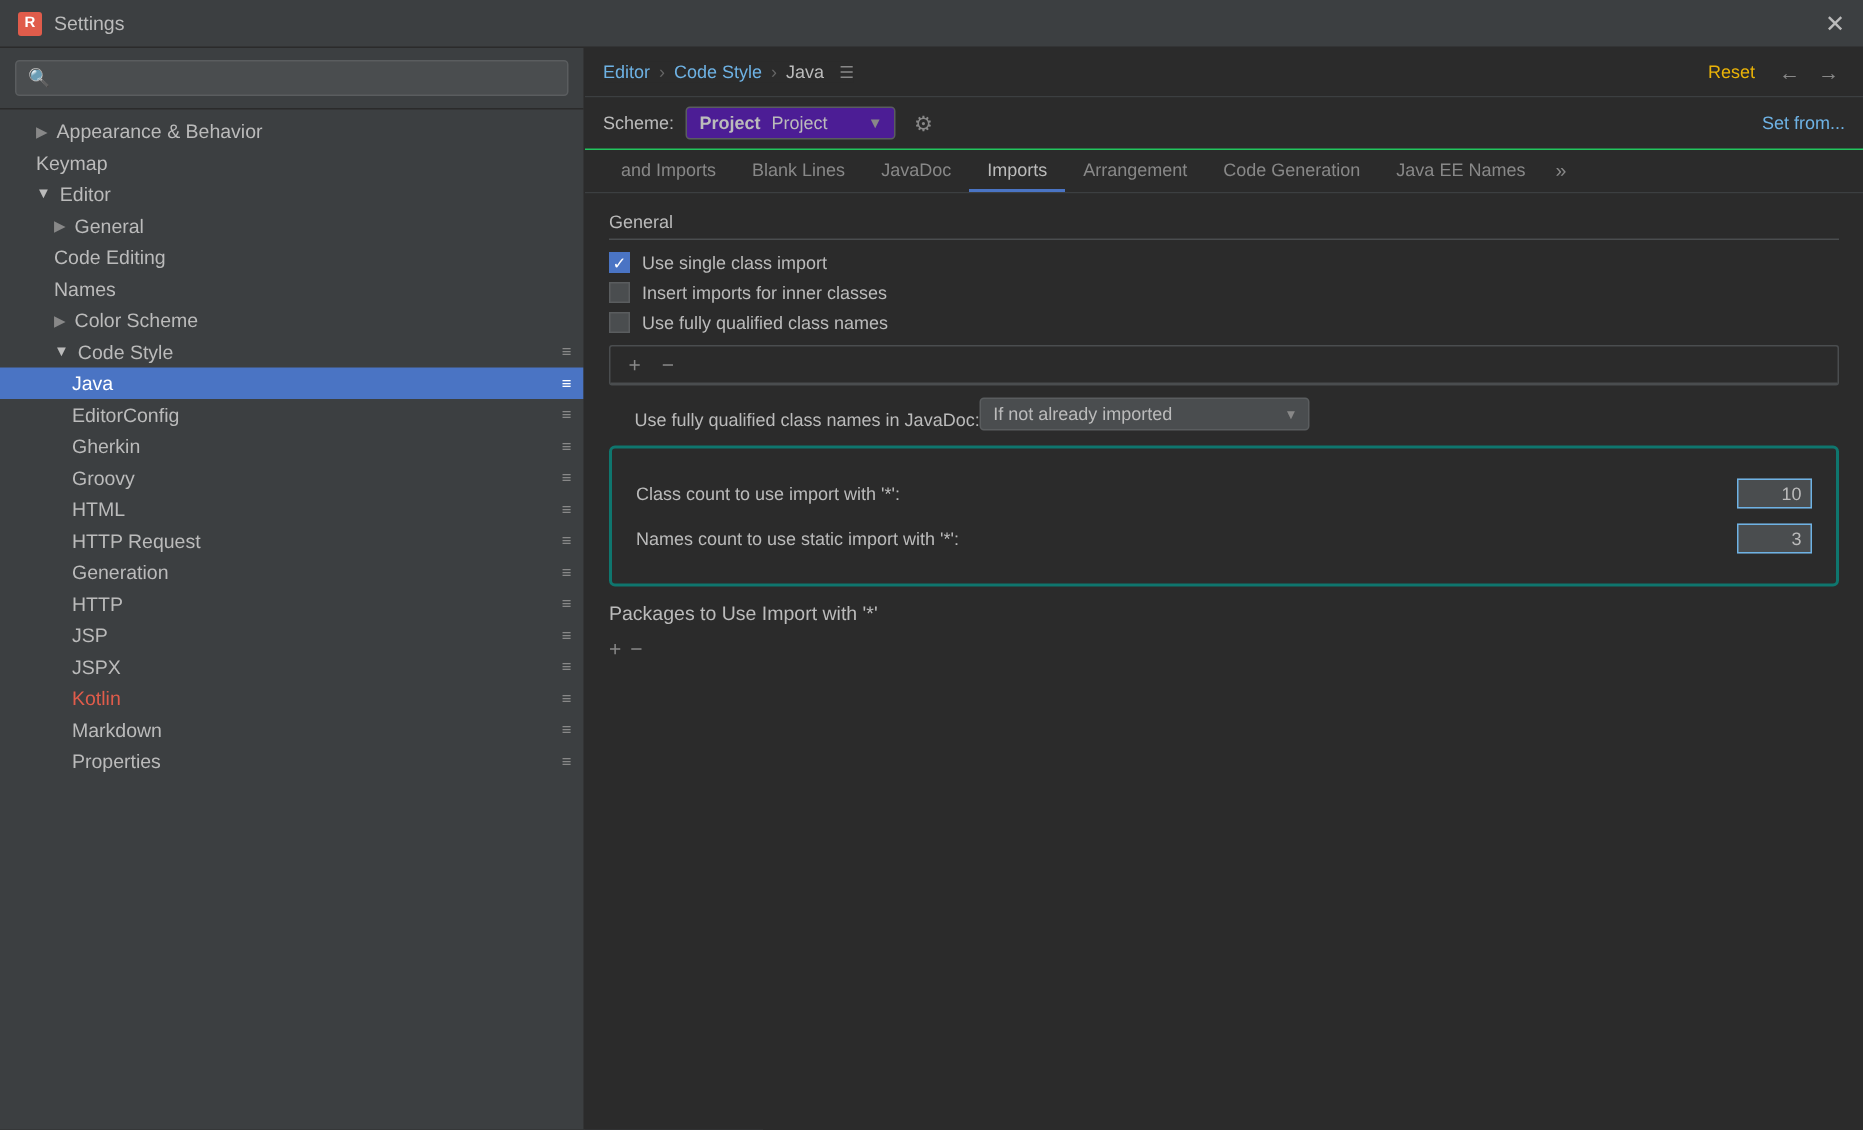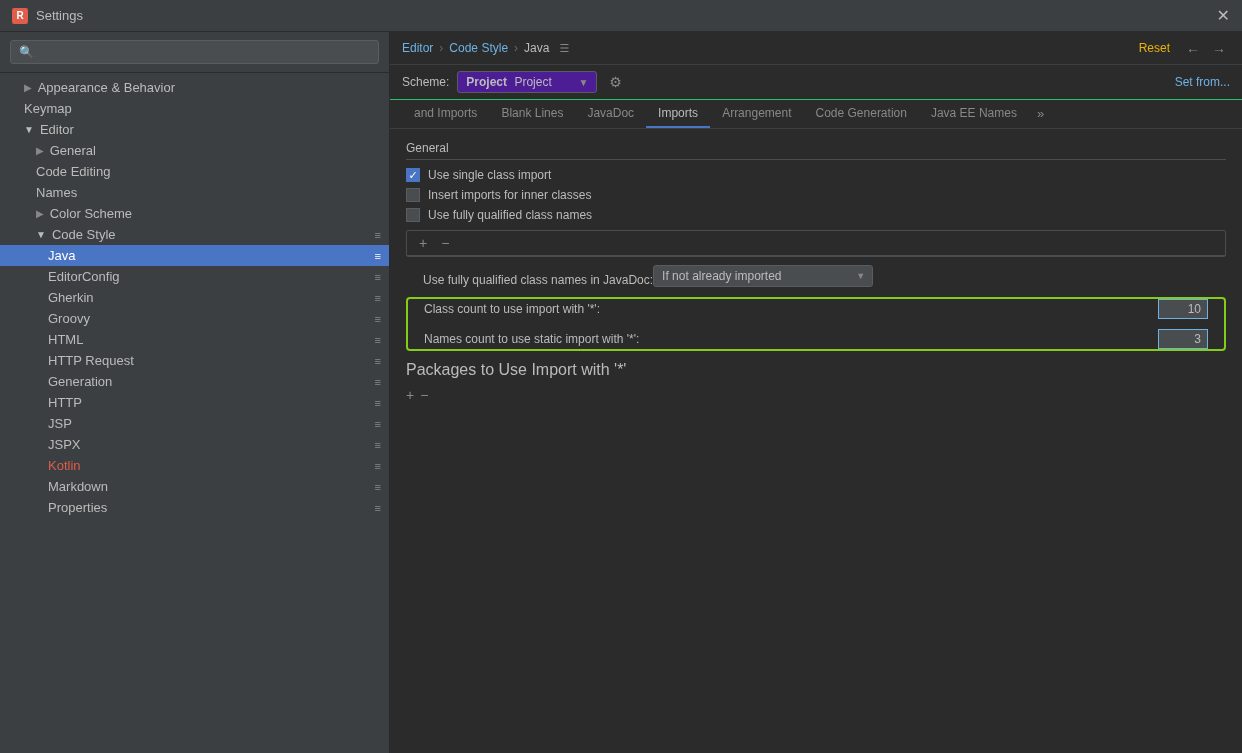--- a/index.html
+++ b/index.html
@@ -66,27 +66,27 @@
     .exclude-placeholder { color: #666; font-size: 12px; font-style: italic; }
     .no-items-text { color: #666; font-size: 12px; text-align: center; padding: 20px; }
 
     .form-row { display: flex; align-items: flex-end; margin: 8px 17px; flex-wrap: wrap; }
     .form-label { color: #bbb; font-size: 12px; }
 
     .dropdown-wrapper { position: relative; display: inline-flex; align-items: center; }
     .dropdown-wrapper::after { content: '▼'; position: absolute; right: 8px; font-size: 9px; color: #888; pointer-events: none; }
     .dropdown-wrapper select { background: #4a4d4f; border: 1px solid #5a5d5f; color: #bbb; padding: 3px 24px 3px 8px; border-radius: 3px; font-size: 12px; cursor: pointer; appearance: none; min-width: 220px; outline: none; }
 
-    .highlighted-box { border: 2px solid #84cc16; border-radius: 4px; padding: 0 16px; margin: 10px 0; }
+    .highlighted-box { border: 2px solid #0f766e; border-radius: 4px; padding: 20px 16px; margin: 10px 0; }
     .field-row { display: flex; align-items: center; gap: 8px; margin-bottom: 10px; }
     .field-row:last-child { margin-bottom: 0; }
     .field-label { color: #bbb; font-size: 12px; flex: 1; }
     .field-input { background: #4a4d4f; border: 1px solid #6eb2e4; color: #bbb; padding: 2px 6px; width: 50px; font-size: 12px; outline: none; text-align: right; }
 
-    .packages-label { color: #bbb; font-size: 16px; margin: 8px 0 4px 0; }
+    .packages-label { color: #bbb; font-size: 13px; margin: 8px 0 4px 0; }
     .mini-toolbar { display: flex; gap: 6px; padding: 4px 0; }
     .mini-btn { color: #888; cursor: pointer; font-size: 14px; }
 
     
     .nav-arrows { display: flex; gap: 4px; align-items: center; }
     .nav-btn { color: #888; cursor: pointer; font-size: 14px; padding: 2px 4px; }
     .reset-btn { color: #eab308; font-size: 12px; cursor: pointer; padding: 2px 8px; }
   </style>
 </head>
 <body>

